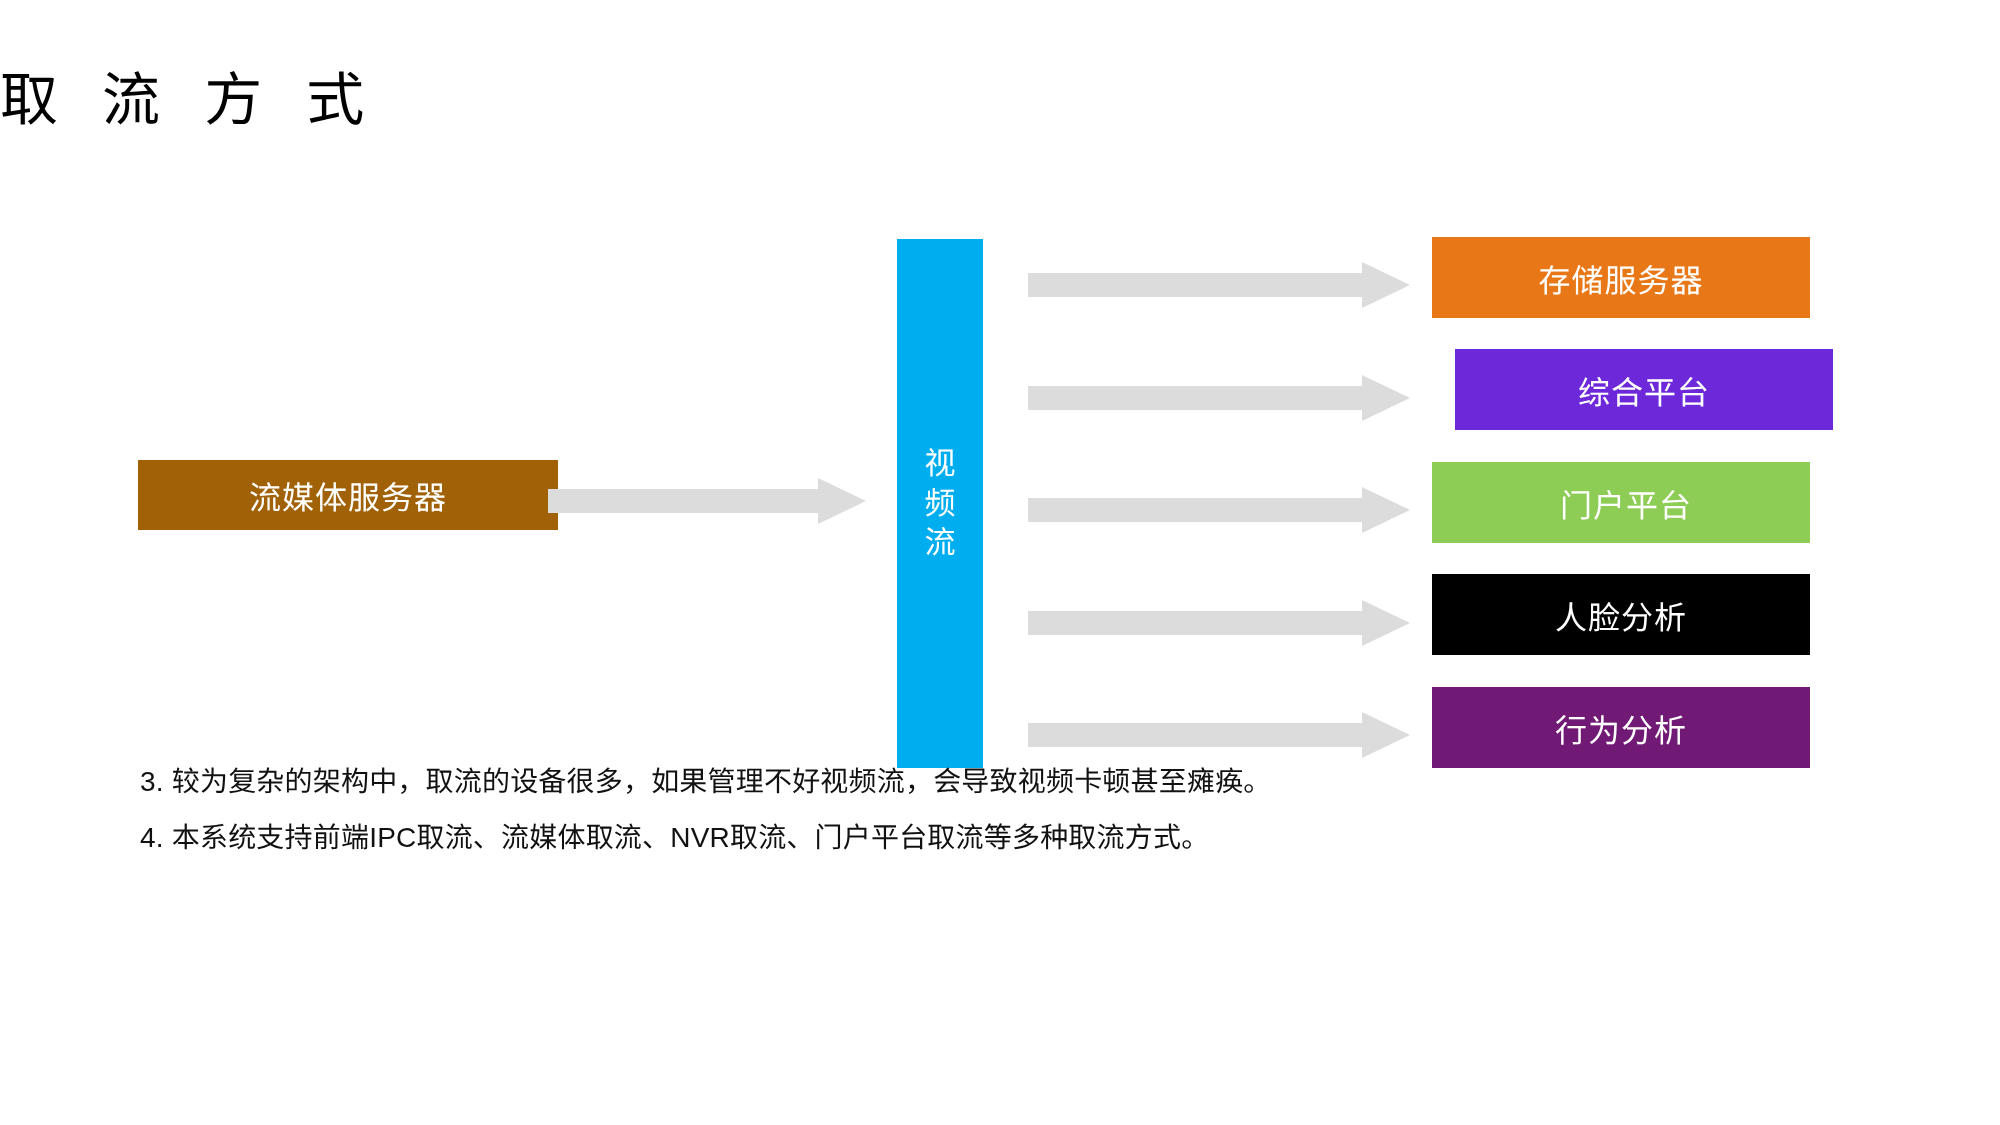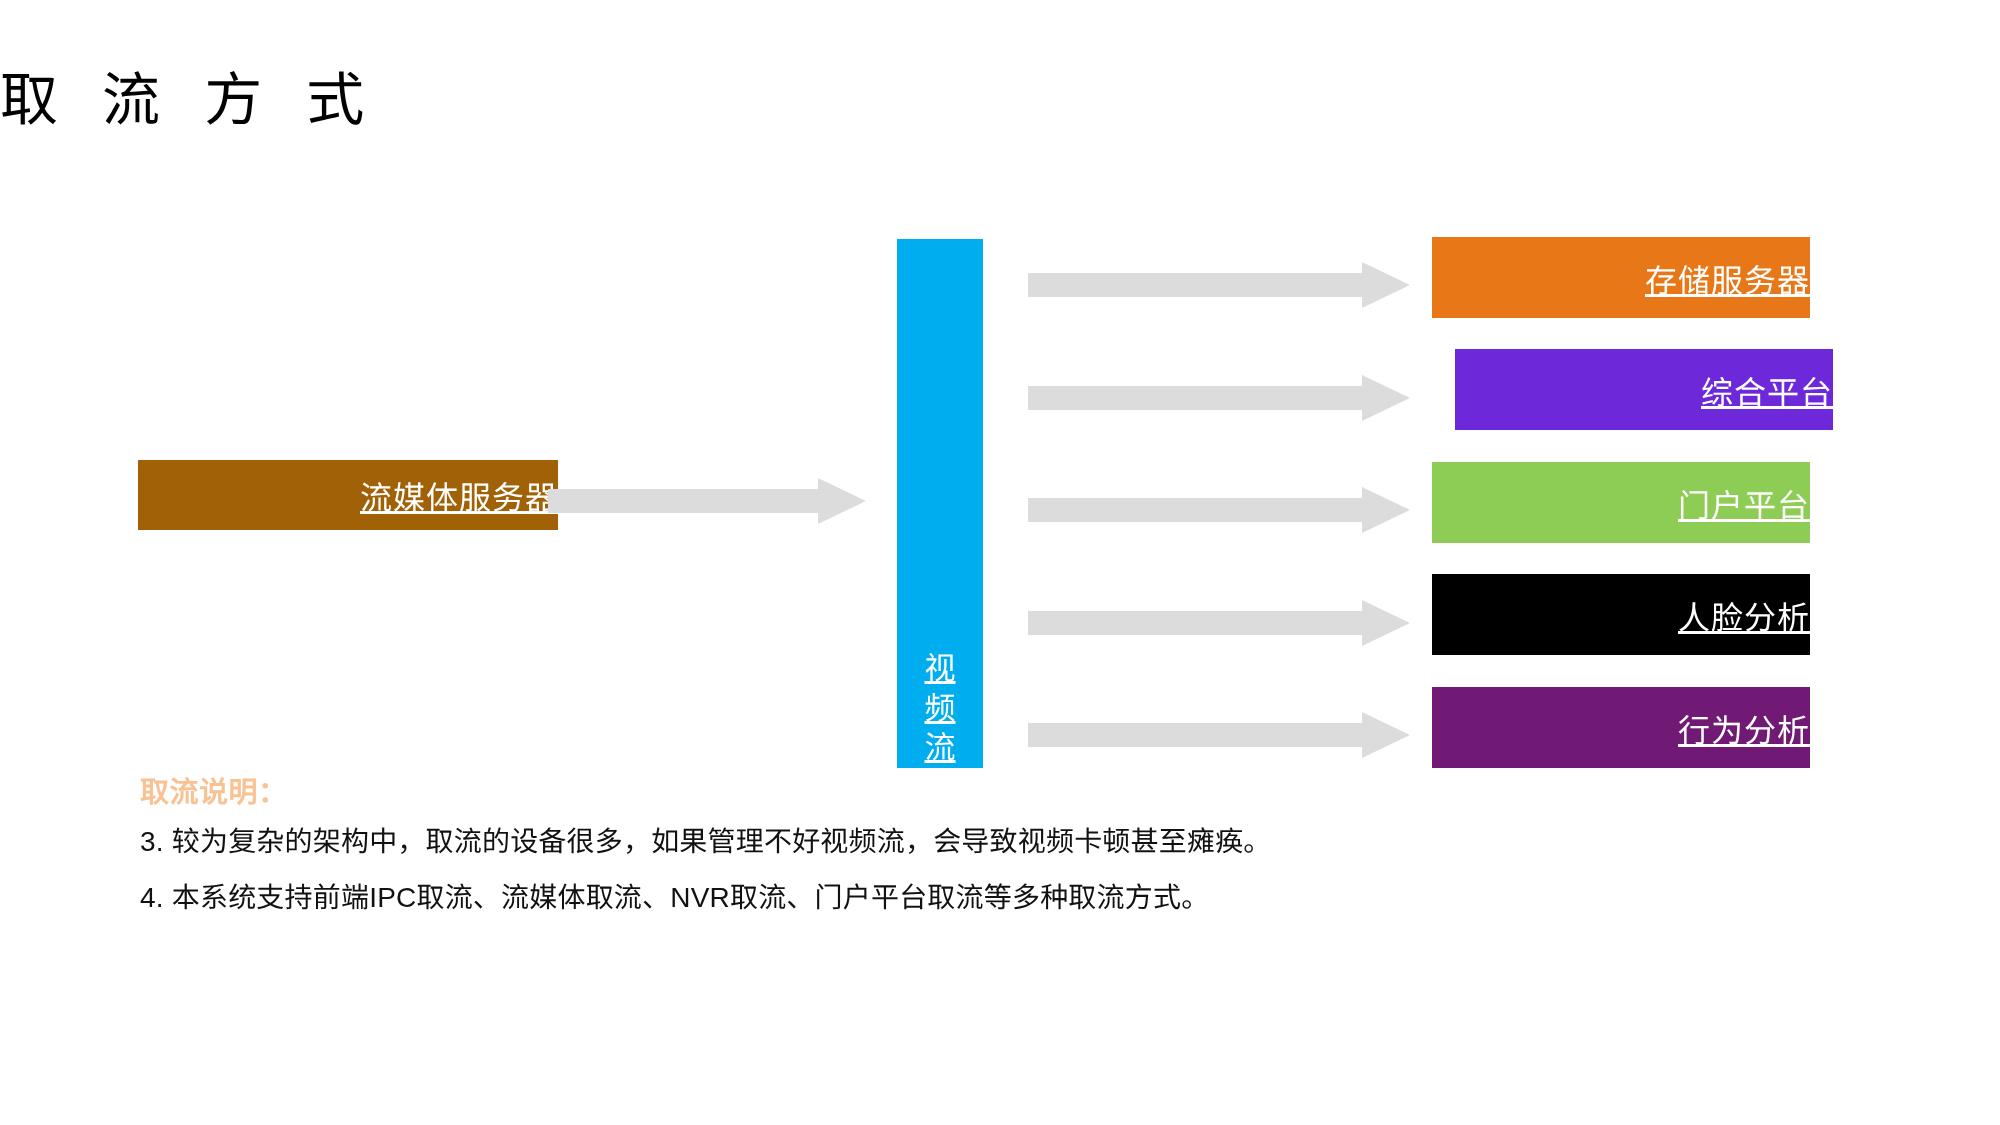--- a/index.html
+++ b/index.html
@@ -29,25 +29,24 @@
     font-weight: 400;
     color: #000000;
     white-space: pre;
   }
 
   
   .node-box {
     position: absolute;
     display: flex;
     align-items: center;
-    justify-content: flex-end;
+    justify-content: center;
     color: #ffffff;
     font-weight: 400;
     box-sizing: border-box;
-    text-decoration: underline;
   }
 
   
   #source-box {
     left: 138px;
     top: 460px;
     width: 420px;
     height: 70px;
     background: #a16207;
     font-size: 32px;
@@ -181,21 +180,20 @@
   <span>门户平台</span>
 </div>
 <div class="node-box target-box" id="target-box-3">
   <span>人脸分析</span>
 </div>
 <div class="node-box target-box" id="target-box-4">
   <span>行为分析</span>
 </div>
 
 <div id="notes">
-  <div id="notes-heading">取流说明：</div>
 
   <p class="note-item">
     <span class="note-num">3.</span><span>较为复杂的架构中，取流的设备很多，如果管理不好视频流，会导致视频卡顿甚至瘫痪。</span>
   </p>
   <p class="note-item">
     <span class="note-num">4.</span><span>本系统支持前端IPC取流、流媒体取流、NVR取流、门户平台取流等多种取流方式。</span>
   </p>
 </div>
 
 </body></html>

